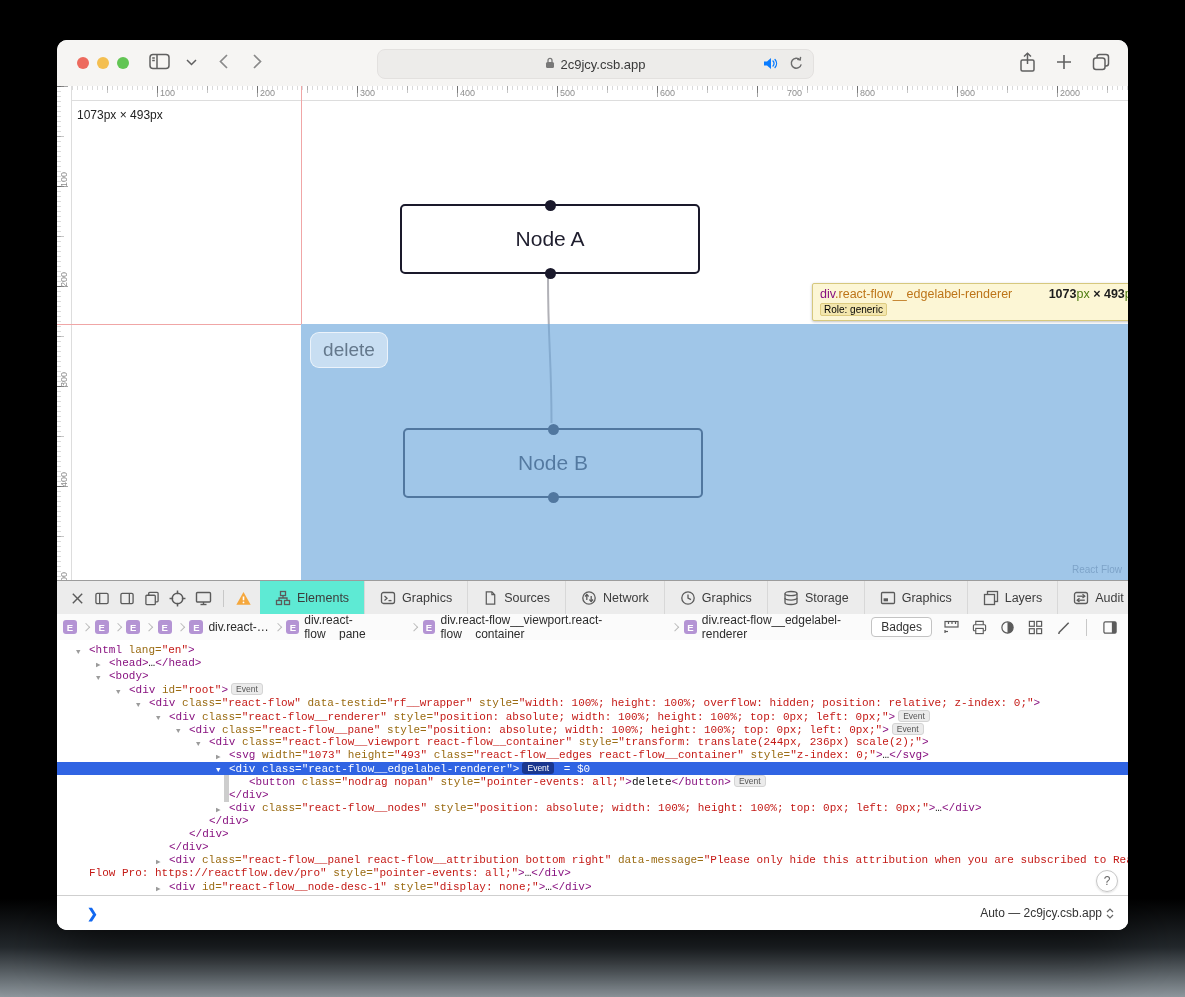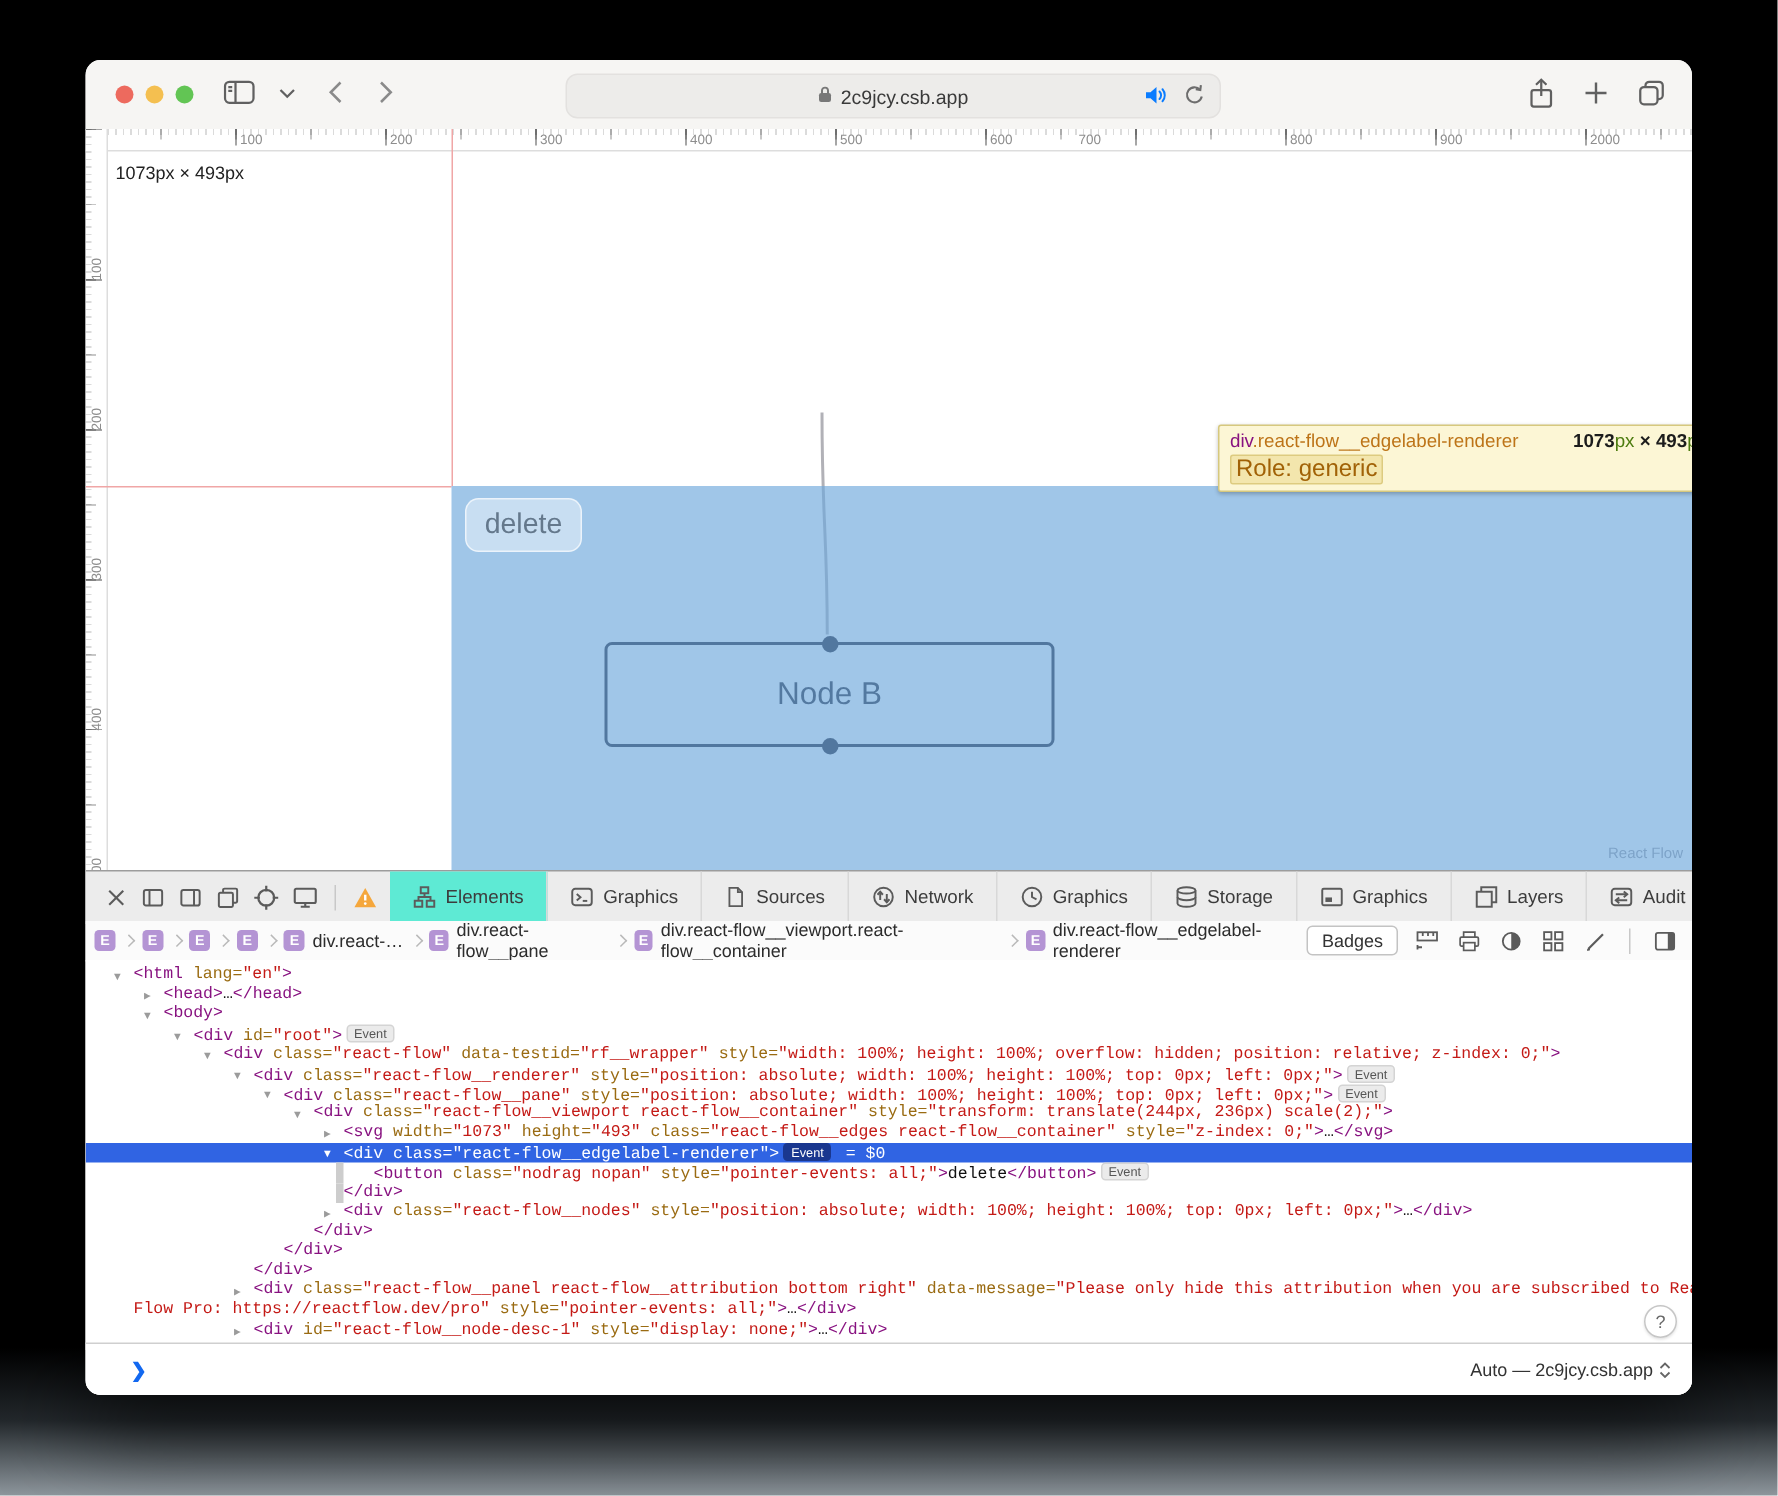--- a/index.html
+++ b/index.html
@@ -51,21 +51,21 @@
   .deletebtn{position:absolute;left:253px;top:246px;width:76px;height:34px;border-radius:9px;z-index:6;
     background:rgba(255,255,255,.42);border:1px solid rgba(255,255,255,.65);
     font-size:19px;color:#64788c;display:flex;align-items:center;justify-content:center;}
   .tooltip{position:absolute;left:755px;top:197px;width:318px;z-index:10;background:var(--tooltip_bg);
     border:1px solid #d6c87e;border-radius:2px;box-shadow:0 1px 3px rgba(0,0,0,.25);padding:3px 7px 4px 7px;font-size:12.5px;}
   .tt-line1{display:flex;justify-content:space-between;align-items:baseline;}
   .tt-tag{color:var(--syntax_tag);}
   .tt-cls{color:#bd7418;}
   .tt-num{color:#1c1c1c;font-weight:700;}
   .tt-px{color:#4d7c0f;}
-  .tt-role{display:inline-block;margin-top:2px;padding:0 3px;background:#f3e6ad;border:1px solid #ddcb80;border-radius:2px;color:#a16207;font-size:16px;}
+  .tt-role{display:inline-block;margin-top:2px;padding:0 3px;background:#f3e6ad;border:1px solid #ddcb80;border-radius:2px;color:#000000;font-size:10px;}
   
   .devtools{position:absolute;left:0;top:540px;width:1071px;height:350px;background:#fff;}
   .tabbar{position:absolute;left:0;top:0;right:0;height:34px;background:#ececec;border-top:1px solid #9c9c9c;border-bottom:1px solid #c6c6c6;
     display:flex;align-items:stretch;}
   .toolgroup{display:flex;align-items:center;gap:9px;padding:0 8px 0 13px;}
   .ticon{display:flex;align-items:center;color:#5b5b5b;}
   .vdiv{width:1px;height:17px;background:#c8c8c8;margin:0 2px;align-self:center;}
   .tab{display:flex;align-items:center;gap:6px;padding:0 15px;font-size:12.5px;color:#3c3c3c;border-right:1px solid #d8d8d8;}
   .tab:first-of-type{border-left:1px solid #d8d8d8;}
   .tab.active{background:#5eead4;}
@@ -178,37 +178,42 @@
       </svg>
     </span>
   </div>
 
   <div class="page">
 
     <svg class="edges-svg">
       <path d="M491,189 C491,260 494.5,270 494.5,337" fill="none" stroke="var(--edge_gray)" stroke-width="2"></path>
     </svg>
 
+    <div class="node" style="left:343px;top:118px">
+      <span>Node A</span>
+      <div class="handle" style="top:-6.5px"></div>
+      <div class="handle" style="bottom:-6.5px"></div>
+    </div>
 
     <div class="node" style="left:346px;top:342px">
       <span>Node B</span>
       <div class="handle" style="top:-6.5px"></div>
       <div class="handle" style="bottom:-6.5px"></div>
     </div>
 
     <div class="attribution">React Flow</div>
 
     <div class="hruler" id="hruler">
         <span class="hlabel" style="left: 103px;">100</span>
         <span class="hlabel" style="left: 203px;">200</span>
         <span class="hlabel" style="left: 303px;">300</span>
         <span class="hlabel" style="left: 403px;">400</span>
         <span class="hlabel" style="left: 503px;">500</span>
         <span class="hlabel" style="left: 603px;">600</span>
-        <span class="hlabel" style="left: 662px; text-align: center;">700</span>
+        <span class="hlabel" style="left: 730px; text-align: center;">700</span>
         <span class="hlabel" style="left: 803px;">800</span>
         <span class="hlabel" style="left: 903px;">900</span>
         <span class="hlabel" style="left: 1003px;">2000</span>
       </div>
     <div class="vruler" id="vruler">
         <span class="vlabel" style="top: 79px;">100</span>
         <span class="vlabel" style="top: 179px;">200</span>
         <span class="vlabel" style="top: 279px;">300</span>
         <span class="vlabel" style="top: 379px;">400</span>
         <span class="vlabel" style="top: 479px;">500</span>

